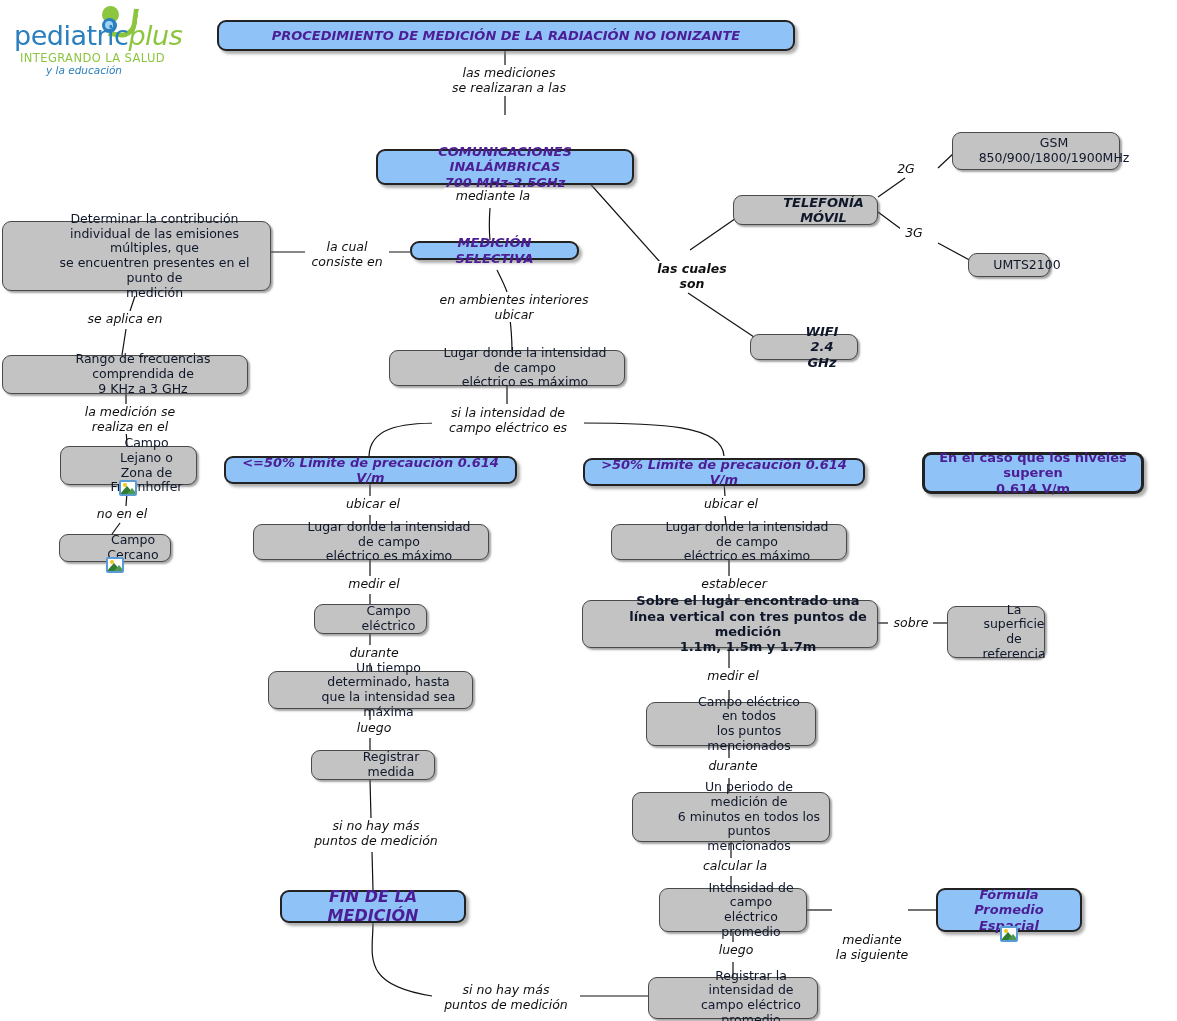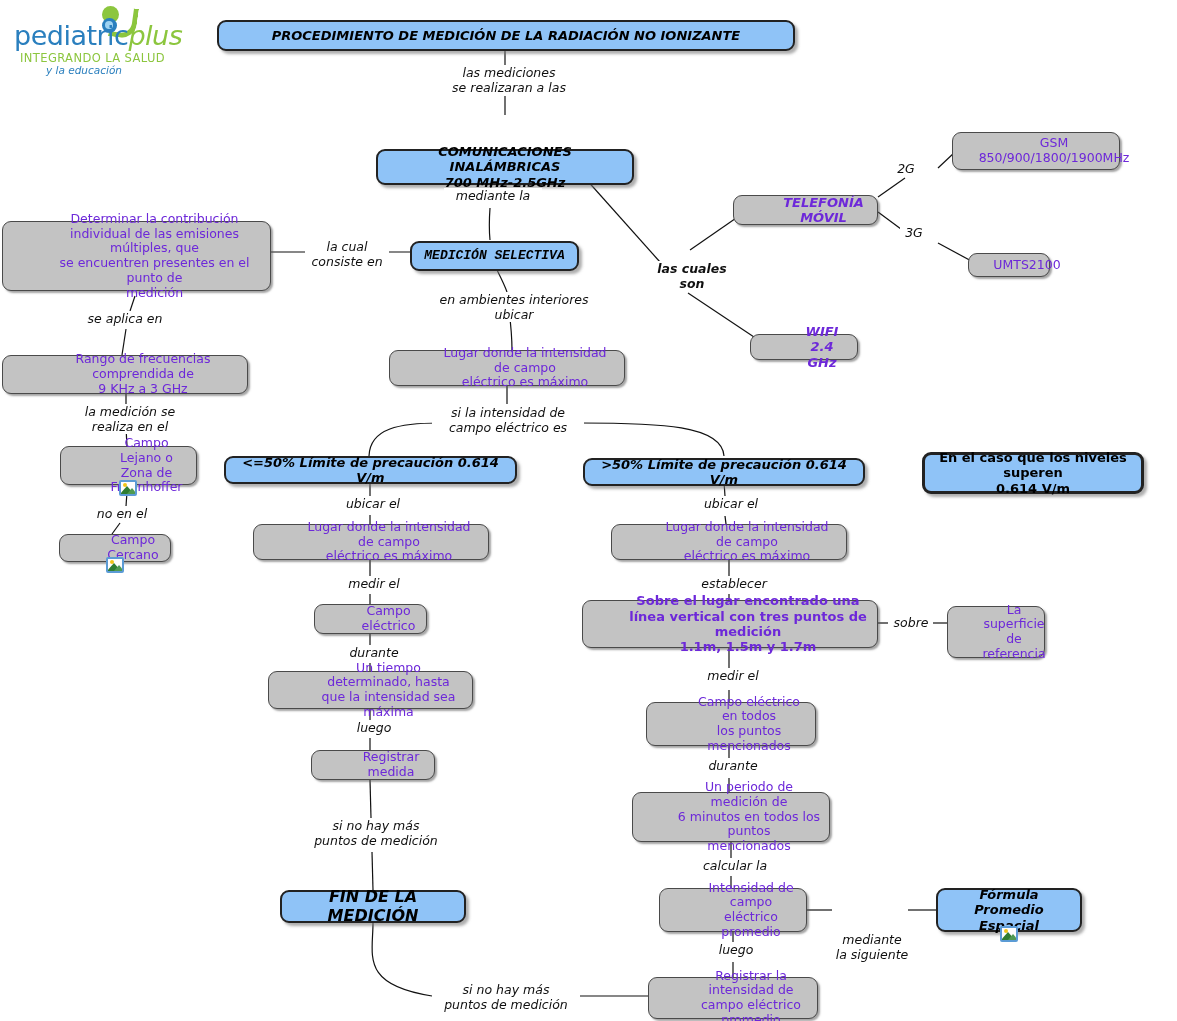--- a/index.html
+++ b/index.html
@@ -24,29 +24,29 @@
     border:1px solid #3a3a3a;
     border-radius:9px;
     line-height:1.18;
     padding:3px 8px;
     z-index:3;
   }
   .gray{
     background:#c3c3c3;
     border-color:#4a4a4a;
     box-shadow:2px 2px 2px rgba(90,90,90,.55);
-    font-size:12.5px;color:#6d28d9;padding-left:44px;
+    font-size:12.5px;color:#0f172a;padding-left:44px;
   }
   .blue{
     background:#8fc3f7;
     border-color:#222;
     border-width:2px;
     box-shadow:3px 3px 3px rgba(120,120,120,.6);
     font-style:italic;font-weight:bold;
-    font-size:13px;color:#000000;
+    font-size:13px;color:#4c1d95;
   }
   .blue.thick{border-width:3px;}
   .gray.em{font-style:italic;font-weight:bold;font-size:13px;}
   .gray.strong{font-weight:bold;font-size:13px;}
   .blue.upright{font-style:normal;}
 
   
   .lbl{
     position:absolute;
     font-style:italic;
@@ -200,21 +200,21 @@
   </div>
 
   <div class="node gray" style="left:968px;top:253px;width:82px;height:24px;">
     <span>UMTS2100</span>
   </div>
 
   <div class="node gray em" style="left:750px;top:334px;width:108px;height:26px;">
     <span>WIFI 2.4 GHz</span>
   </div>
 
-  <div class="node blue" style="left:410px;top:241px;width:169px;height:30px;font-family:Liberation Mono, monospace;">
+  <div class="node blue" style="left:410px;top:241px;width:169px;height:19px;">
     <span>MEDICIÓN SELECTIVA</span>
   </div>
 
   <div class="node gray" style="left:2px;top:221px;width:269px;height:70px;">
     <span style="white-space:pre-line">Determinar la contribución
 individual de las emisiones múltiples, que
 se encuentren presentes en el punto de
 medición</span>
   </div>
 

